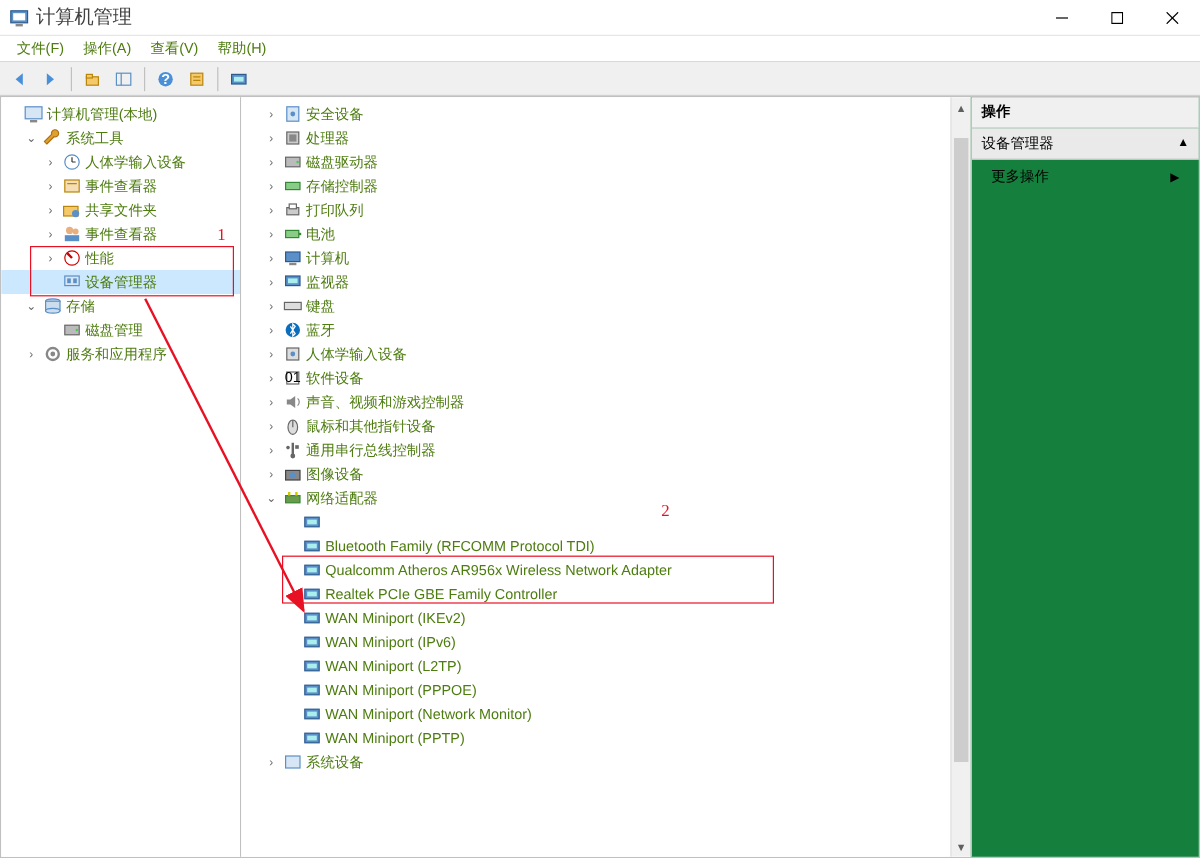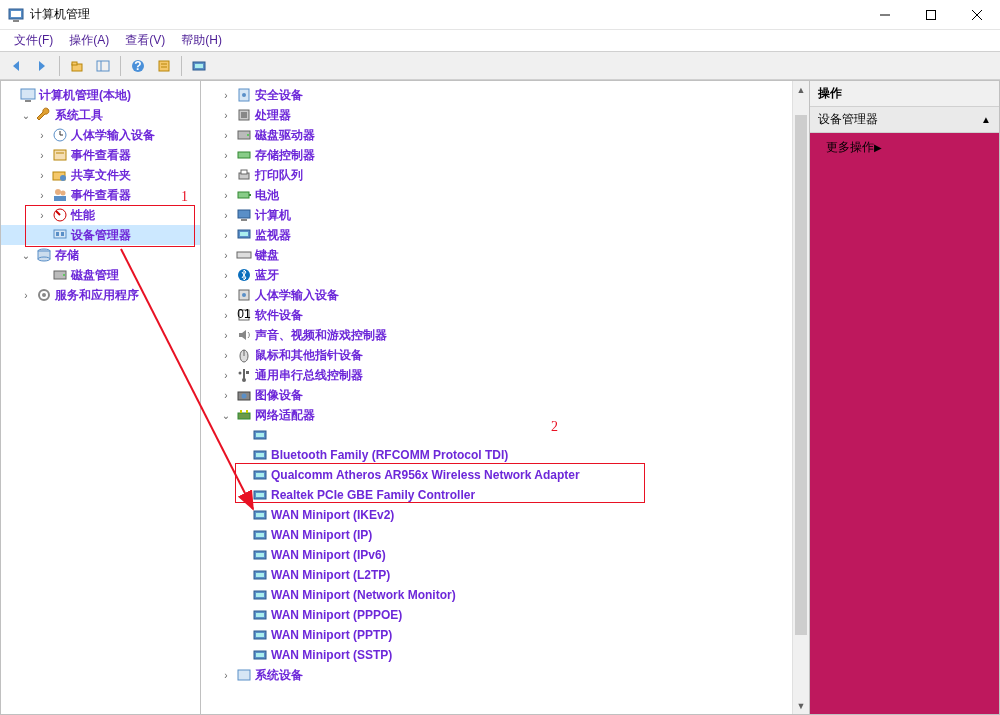--- a/index.html
+++ b/index.html
@@ -1,51 +1,51 @@
 <!DOCTYPE html>
 <html><head>
 <meta charset="utf-8">
 <style>
 * { margin: 0; padding: 0; box-sizing: border-box; font-family: "Microsoft YaHei", "Segoe UI", Tahoma, sans-serif; font-size: 12px; }
 body { background: #fff; width: 1000px; height: 715px; overflow: hidden; position: relative; }
 
 .titlebar { height: 30px; background: #fff; display: flex; align-items: center; padding-left: 8px; border-bottom: 1px solid #e5e5e5; }
 .titlebar .app-icon { width: 16px; height: 16px; margin-right: 6px; }
-.titlebar .title { flex: 1; font-size: 12px; color: #000000; }
+.titlebar .title { flex: 1; font-size: 16px; color: #404040; }
 .titlebar .win-btns { display: flex; }
 .titlebar .win-btn { width: 46px; height: 30px; display: flex; align-items: center; justify-content: center; color: #000; }
 
 .menubar { height: 22px; background: #fff; display: flex; align-items: center; padding-left: 6px; border-bottom: 1px solid #d0d0d0; }
-.menubar .menu-item { padding: 2px 8px; color: #4c1d95; }
+.menubar .menu-item { padding: 2px 8px; color: #4d7c0f; }
 
 .toolbar { height: 28px; background: #f0f0f0; display: flex; align-items: center; padding-left: 4px; border-bottom: 1px solid #d0d0d0; gap: 2px; }
 .toolbar .tb-btn { width: 24px; height: 24px; display: flex; align-items: center; justify-content: center; border: 1px solid transparent; }
 .toolbar .sep { width: 1px; height: 20px; background: #c0c0c0; margin: 0 3px; }
 
 .client { display: flex; height: calc(100% - 80px); border: 1px solid #c0c0c0; margin: 0; position: relative; }
 
 .left-pane { width: 200px; border-right: 1px solid #c0c0c0; overflow: auto; padding: 4px 0; background: #fff; position: relative; }
 .center-pane { flex: 1; overflow: hidden; position: relative; display: flex; background: #fff; }
 .center-pane .scroll-content { flex: 1; overflow: auto; padding: 4px 0; }
-.right-pane { width: 190px; border-left: 1px solid #c0c0c0; background: #be185d; position: relative; }
+.right-pane { width: 190px; border-left: 1px solid #c0c0c0; background: #15803d; position: relative; }
 
 .tree-item { display: flex; align-items: center; height: 20px; white-space: nowrap; cursor: default; padding-right: 6px; }
 .tree-item .chevron { width: 14px; display: inline-flex; justify-content: center; color: #6b6b6b; font-size: 10px; }
 .tree-item .chevron.none { visibility: hidden; }
 .tree-item .icon { width: 16px; height: 16px; margin: 0 3px; display: inline-flex; align-items: center; justify-content: center; }
 .tree-item.selected { background: #cce8ff; }
-.tree-item .label { color: #6d28d9; font-weight: bold; }
+.tree-item .label { color: #4d7c0f; }
 
 .indent-0 { padding-left: 2px; }
 .indent-1 { padding-left: 18px; }
 .indent-2 { padding-left: 34px; }
 
 .right-pane .header { background: #f0f0f0; border-bottom: 1px solid #d0d0d0; padding: 4px 8px; font-weight: bold; }
 .right-pane .sub-header { background: #eaeaea; border-bottom: 1px solid #d0d0d0; padding: 4px 8px; display: flex; justify-content: space-between; align-items: center; }
-.right-pane .action-row { padding: 6px 16px; display: flex; align-items: center; }
+.right-pane .action-row { padding: 6px 16px; display: flex; justify-content: space-between; align-items: center; }
 
 .annotation-1 { position: absolute; border: 1px solid #e81123; pointer-events: none; }
 .annotation-num { position: absolute; color: #e81123; font-size: 14px; font-family: serif; pointer-events: none; }
 .arrow-svg { position: absolute; pointer-events: none; }
 
 .vscroll { width: 17px; background: #f0f0f0; border-left: 1px solid #e0e0e0; position: relative; }
 .vscroll .thumb { position: absolute; left: 2px; right: 2px; background: #cdcdcd; border-radius: 0; }
 .vscroll .btn { position: absolute; left:0; right:0; height:17px; display:flex; align-items:center; justify-content:center; color:#606060; font-size:9px; }
 
 
@@ -482,81 +482,61 @@
           <span class="label">WAN Miniport (IKEv2)</span>
         </div>
         <div class="tree-item indent-2">
           <span class="chevron none">›</span>
           <span class="icon">
             <svg class="svg16" viewBox="0 0 16 16">
               <rect x="2" y="4" width="12" height="8" fill="#5a8fc7" stroke="#2c5a8f"></rect>
               <rect x="4" y="6" width="8" height="4" fill="#aee"></rect>
             </svg>
           </span>
-          <span class="label">WAN Miniport (IP)</span>
-        </div>
-        <div class="tree-item indent-2">
-          <span class="chevron none">›</span>
-          <span class="icon">
-            <svg class="svg16" viewBox="0 0 16 16">
-              <rect x="2" y="4" width="12" height="8" fill="#5a8fc7" stroke="#2c5a8f"></rect>
-              <rect x="4" y="6" width="8" height="4" fill="#aee"></rect>
-            </svg>
-          </span>
           <span class="label">WAN Miniport (IPv6)</span>
         </div>
         <div class="tree-item indent-2">
           <span class="chevron none">›</span>
           <span class="icon">
             <svg class="svg16" viewBox="0 0 16 16">
               <rect x="2" y="4" width="12" height="8" fill="#5a8fc7" stroke="#2c5a8f"></rect>
               <rect x="4" y="6" width="8" height="4" fill="#aee"></rect>
             </svg>
           </span>
           <span class="label">WAN Miniport (L2TP)</span>
         </div>
         <div class="tree-item indent-2">
           <span class="chevron none">›</span>
           <span class="icon">
             <svg class="svg16" viewBox="0 0 16 16">
               <rect x="2" y="4" width="12" height="8" fill="#5a8fc7" stroke="#2c5a8f"></rect>
               <rect x="4" y="6" width="8" height="4" fill="#aee"></rect>
             </svg>
           </span>
+          <span class="label">WAN Miniport (PPPOE)</span>
+        </div>
+        <div class="tree-item indent-2">
+          <span class="chevron none">›</span>
+          <span class="icon">
+            <svg class="svg16" viewBox="0 0 16 16">
+              <rect x="2" y="4" width="12" height="8" fill="#5a8fc7" stroke="#2c5a8f"></rect>
+              <rect x="4" y="6" width="8" height="4" fill="#aee"></rect>
+            </svg>
+          </span>
           <span class="label">WAN Miniport (Network Monitor)</span>
         </div>
         <div class="tree-item indent-2">
           <span class="chevron none">›</span>
           <span class="icon">
             <svg class="svg16" viewBox="0 0 16 16">
               <rect x="2" y="4" width="12" height="8" fill="#5a8fc7" stroke="#2c5a8f"></rect>
               <rect x="4" y="6" width="8" height="4" fill="#aee"></rect>
             </svg>
           </span>
-          <span class="label">WAN Miniport (PPPOE)</span>
-        </div>
-        <div class="tree-item indent-2">
-          <span class="chevron none">›</span>
-          <span class="icon">
-            <svg class="svg16" viewBox="0 0 16 16">
-              <rect x="2" y="4" width="12" height="8" fill="#5a8fc7" stroke="#2c5a8f"></rect>
-              <rect x="4" y="6" width="8" height="4" fill="#aee"></rect>
-            </svg>
-          </span>
           <span class="label">WAN Miniport (PPTP)</span>
-        </div>
-        <div class="tree-item indent-2">
-          <span class="chevron none">›</span>
-          <span class="icon">
-            <svg class="svg16" viewBox="0 0 16 16">
-              <rect x="2" y="4" width="12" height="8" fill="#5a8fc7" stroke="#2c5a8f"></rect>
-              <rect x="4" y="6" width="8" height="4" fill="#aee"></rect>
-            </svg>
-          </span>
-          <span class="label">WAN Miniport (SSTP)</span>
         </div>
         <div class="tree-item indent-1">
           <span class="chevron ">›</span>
           <span class="icon">
             <svg class="svg16" viewBox="0 0 16 16">
               <rect x="2" y="3" width="12" height="10" fill="#d6e6f5" stroke="#5a8fc7"></rect>
             </svg>
           </span>
           <span class="label">系统设备</span>
         </div>

